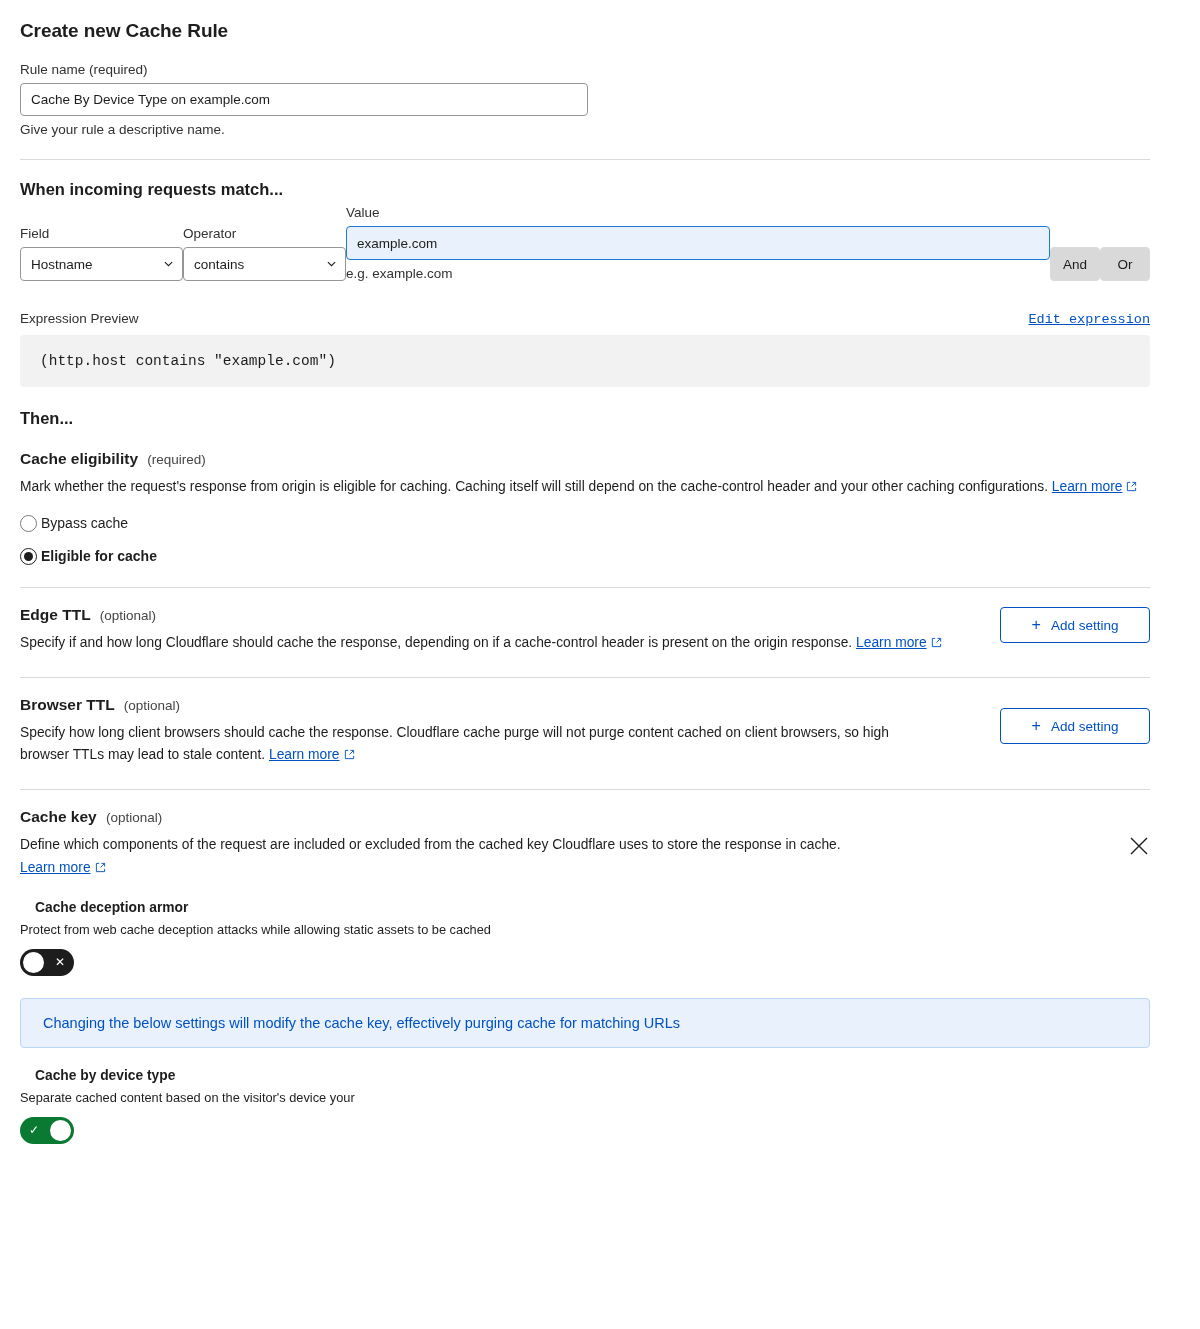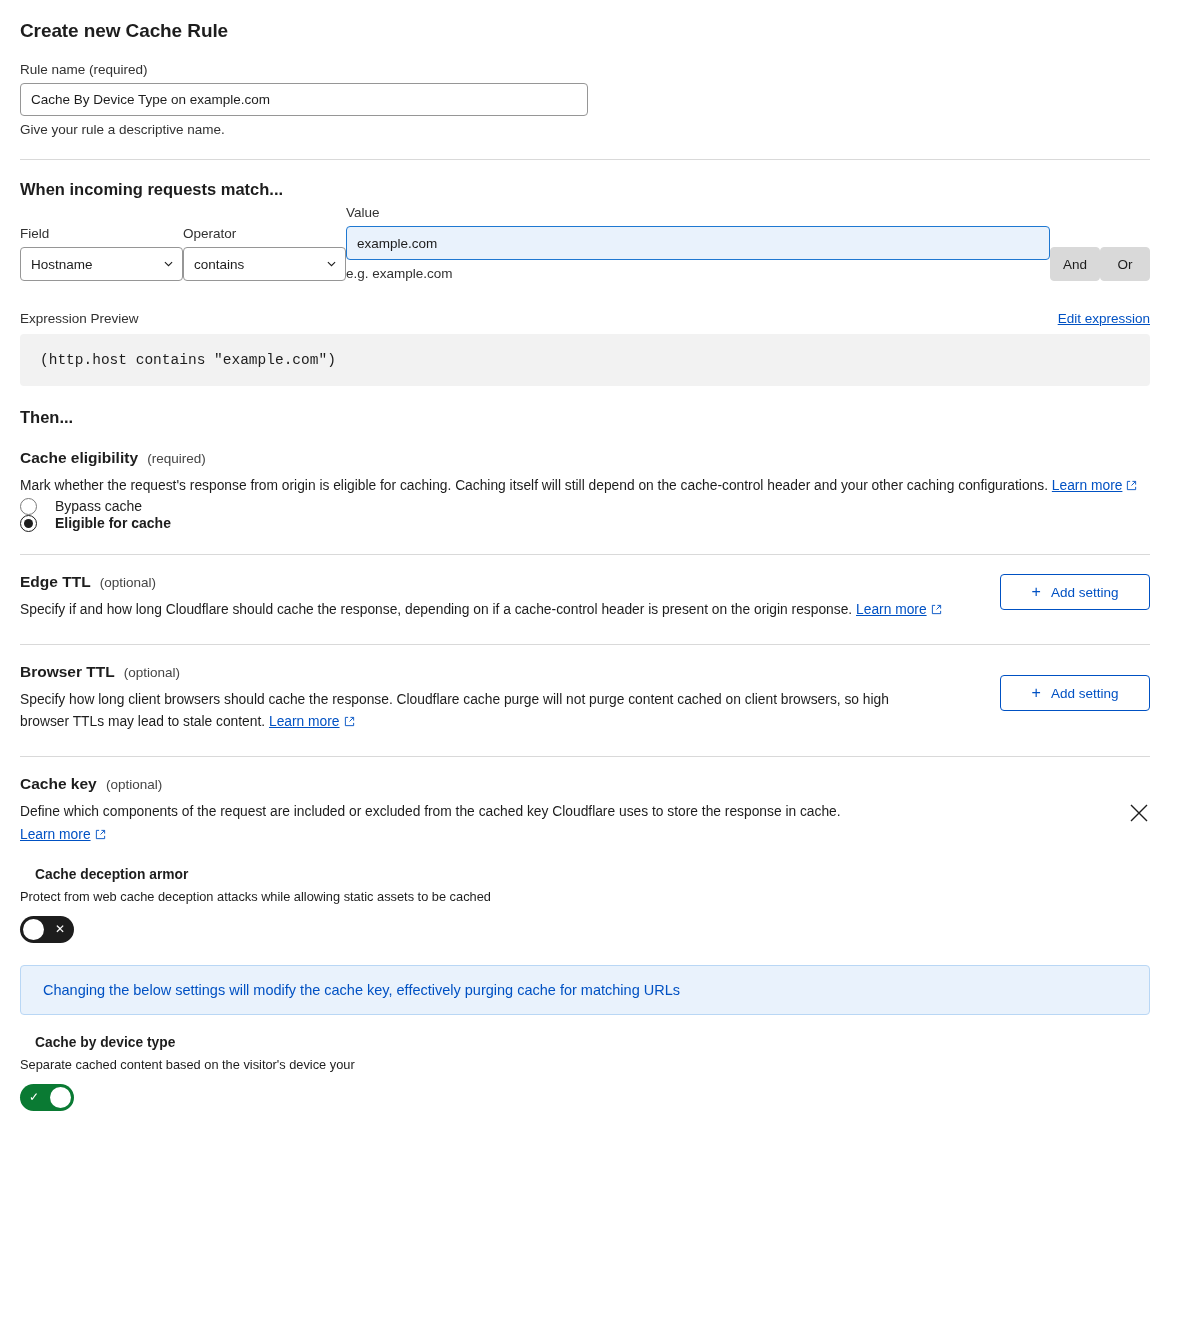--- a/index.html
+++ b/index.html
@@ -132,20 +132,21 @@
     justify-content: space-between;
     align-items: baseline;
     margin-top: 30px;
   }
   .expr-head .lbl { font-size: 13.5px; color: #313131; }
   .link {
     color: #0051c3;
     font-size: 13.5px;
     text-decoration: underline;
     cursor: pointer;
+    font-family: Liberation Mono, monospace;
   }
   .expr-box {
     margin-top: 8px;
     background: #f2f2f2;
     border-radius: 4px;
     padding: 18px 20px;
     font-family: "Liberation Mono", monospace;
     font-size: 14.5px;
     color: #1d1d1d;
   }
@@ -178,21 +179,22 @@
     cursor: pointer;
   }
   .ext {
     display: inline-block;
     vertical-align: -1px;
     margin-left: 4px;
   }
   .radio-row {
     display: flex;
     align-items: center;
-    gap: 18px;
+    margin-top: 16px;
+    gap: 4px;
     cursor: pointer;
   }
   .radio {
     width: 17px;
     height: 17px;
     border: 1px solid #7a7a7a;
     border-radius: 50%;
     background: #fff;
     position: relative;
     flex: none;

